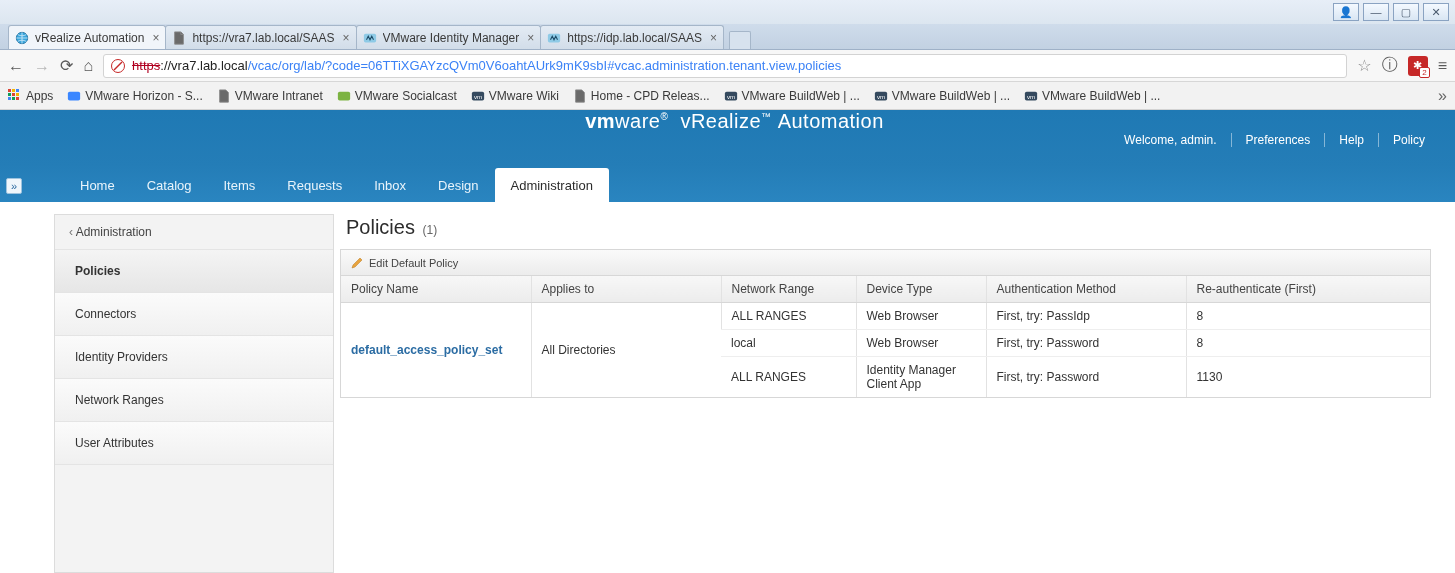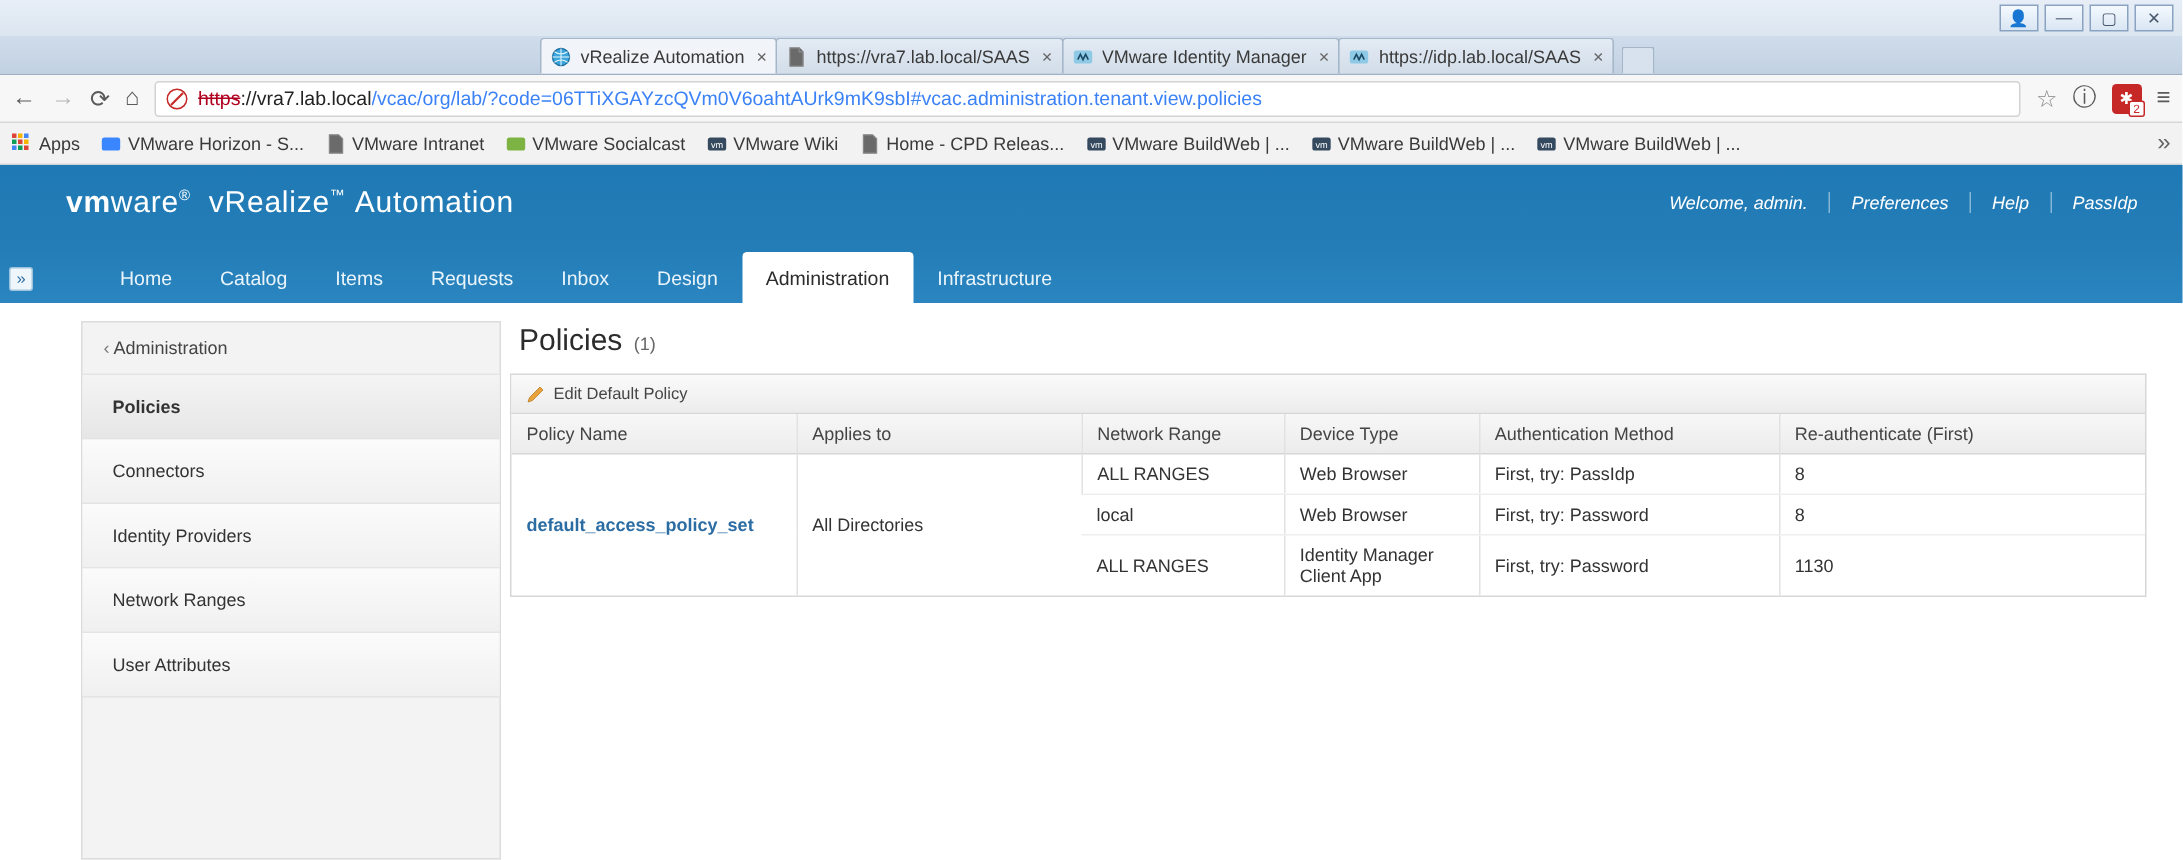--- a/index.html
+++ b/index.html
@@ -4,21 +4,21 @@
 <style>
   * { box-sizing: border-box; }
   html, body { margin: 0; padding: 0; font-family: Arial, Helvetica, sans-serif; font-size: 12px; color: #333; }
   body { width: 1455px; height: 573px; overflow: hidden; background: #fff; }
 
   
   .win-controls-row { height: 24px; background: linear-gradient(#e7eef7, #dce6f0); display: flex; justify-content: flex-end; align-items: center; padding-right: 6px; }
   .win-btn { width: 26px; height: 18px; border: 1px solid #8aa3c2; background: linear-gradient(#f4f9ff, #d9e6f3); margin-left: 4px; display: flex; align-items: center; justify-content: center; font-size: 11px; color: #4a5a6e; cursor: pointer; }
 
   
-  .browser-tabstrip { height: 26px; background: linear-gradient(#cfdceb, #c2d1e2); display: flex; align-items: flex-end; padding-left: 8px; border-bottom: 1px solid #9fb1c7; justify-content: center; }
+  .browser-tabstrip { height: 26px; background: linear-gradient(#cfdceb, #c2d1e2); display: flex; align-items: flex-end; padding-left: 8px; border-bottom: 1px solid #9fb1c7; }
   .btab { height: 24px; max-width: 210px; border: 1px solid #a5b6c9; border-bottom: none; border-radius: 3px 3px 0 0; display: flex; align-items: center; padding: 0 6px; margin-right: -1px; font-size: 12px; color: #3a3a3a; background: linear-gradient(#e3ebf4, #d2dde9); position: relative; }
   .btab.active { background: #f1f5fa; z-index: 2; }
   .btab .favicon { width: 14px; height: 14px; margin-right: 6px; flex: 0 0 auto; display: inline-flex; align-items: center; justify-content: center; }
   .btab .label { white-space: nowrap; overflow: hidden; text-overflow: ellipsis; max-width: 150px; }
   .btab .close { margin-left: 8px; font-size: 12px; color: #666; cursor: pointer; }
   .newtab { width: 22px; height: 18px; margin-left: 6px; border: 1px solid #a5b6c9; border-bottom: none; border-radius: 2px 2px 0 0; background: #d7e2ee; }
 
   .fav-globe svg, .fav-doc svg, .fav-vm svg { width: 14px; height: 14px; }
 
   
@@ -51,27 +51,27 @@
   .apps-icon span:nth-child(9) { background: #db4437; }
   .bk { display: flex; align-items: center; gap: 4px; white-space: nowrap; }
   .bk .ficon { width: 14px; height: 14px; display: inline-flex; align-items: center; justify-content: center; }
   .bookbar .overflow { margin-left: auto; font-size: 16px; color: #666; }
 
   
   .app { position: absolute; top: 110px; left: 0; right: 0; bottom: 0; }
   .expand-toggle { position: absolute; left: 6px; top: 68px; width: 16px; height: 16px; background: #eff6fb; border: 1px solid #9ec3de; border-radius: 2px; display: flex; align-items: center; justify-content: center; font-size: 11px; color: #2a6aa0; cursor: pointer; z-index: 4; }
 
   .app-header { height: 92px; background: linear-gradient(#1f79b4, #247db7 60%, #2a85c0); color: #fff; }
-  .brand-row { height: 50px; display: flex; align-items: center; padding: 0 30px 0 44px; }
+  .brand-row { height: 50px; display: flex; align-items: center; padding: 0 30px 0 44px; flex-direction: column; }
   .brand { font-size: 20px; letter-spacing: 0.5px; }
   .brand .vm { font-weight: normal; font-family: Arial; }
   .brand .vm b { font-weight: bold; }
   .brand .prod { margin-left: 6px; }
   .brand .prod .light { font-weight: 300; }
-  .hdr-right { margin-left: auto; display: flex; gap: 14px; font-size: 12px; align-items: flex-start; font-style: italic; }
+  .hdr-right { margin-left: auto; display: flex; gap: 14px; font-size: 12px; align-items: flex-start; }
   .hdr-right .sep { width: 1px; height: 14px; background: rgba(255,255,255,0.45); }
   .hdr-right a { color: #fff; cursor: pointer; }
 
   .app-tabs { height: 42px; display: flex; align-items: flex-end; padding-left: 64px; gap: 0; font-size: 13px; }
   .atab { height: 34px; padding: 0 16px; display: flex; align-items: center; color: #e9f4fb; cursor: pointer; }
   .atab.active { background: #fff; color: #2c2c2c; border-radius: 3px 3px 0 0; }
 
   .content { position: absolute; top: 92px; left: 0; right: 0; bottom: 0; background: #fff; display: flex; padding: 12px 24px 0 54px; gap: 6px; }
   .sidebar { width: 280px; background: #f3f3f3; border: 1px solid #dcdcdc; }
   .side-head { padding: 10px 14px; font-size: 12px; color: #444; border-bottom: 1px solid #e4e4e4; }
@@ -269,32 +269,31 @@
         <span class="vm"><b>vm</b>ware</span><span style="font-size:10px; vertical-align: super;">®</span>
         <span class="prod"><span>vRealize</span><span style="font-size:10px; vertical-align: super;">™</span> <span class="light">Automation</span></span>
       </div>
       <div class="hdr-right">
         <span>Welcome, admin.</span>
         <span class="sep"></span>
         <a>Preferences</a>
         <span class="sep"></span>
         <a>Help</a>
         <span class="sep"></span>
-        <a>PassIdp</a>
+        <a>Policy</a>
       </div>
     </div>
     <div class="app-tabs">
       <div class="atab">Home</div>
       <div class="atab">Catalog</div>
       <div class="atab">Items</div>
       <div class="atab">Requests</div>
       <div class="atab">Inbox</div>
       <div class="atab">Design</div>
       <div class="atab active">Administration</div>
-      <div class="atab">Infrastructure</div>
     </div>
   </div>
 
   <div class="content">
     <div class="sidebar">
       <div class="side-head">Administration</div>
       <div class="side-item active">Policies</div>
       <div class="side-item">Connectors</div>
       <div class="side-item">Identity Providers</div>
       <div class="side-item">Network Ranges</div>

